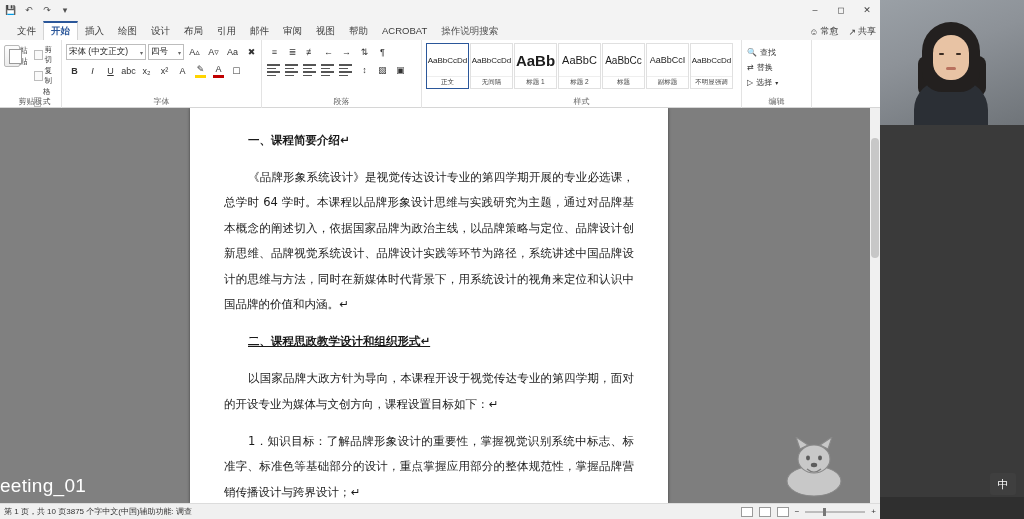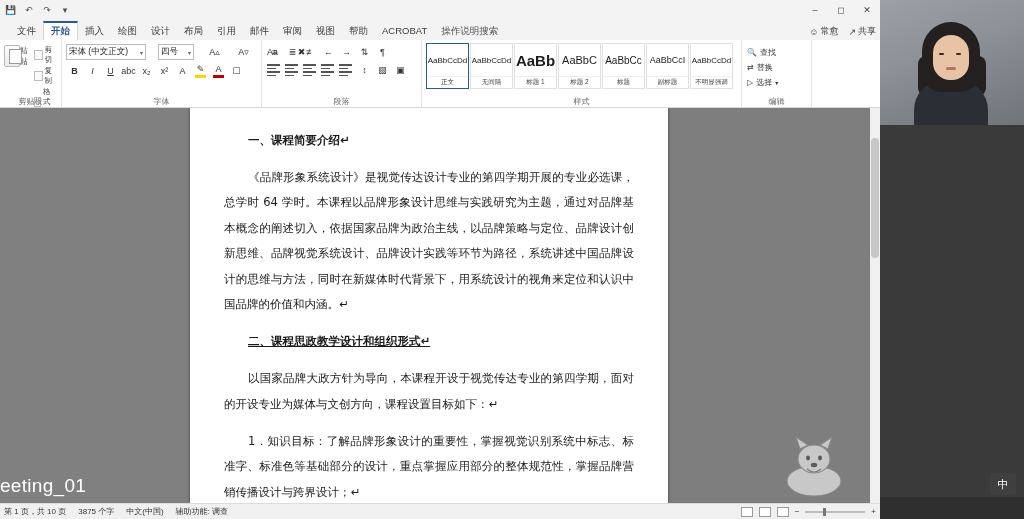--- a/index.html
+++ b/index.html
@@ -153,21 +153,21 @@
     font-size: 7.5px; color: #444;
   }
   .mini {
     width: 10px; height: 10px;
     border: 1px solid #bdbdbd; background: #fafafa;
     display: inline-block;
   }
 
   
   .g-font { width: 200px; }
-  .font-row1 { display: flex; align-items: center; gap: 12px; padding-top: 2px; }
+  .font-row1 { display: flex; align-items: center; gap: 2px; padding-top: 2px; }
   .combo {
     height: 16px;
     border: 1px solid #bdbdbd;
     background: #fff;
     font-size: 8.5px;
     color: #222;
     display: flex; align-items: center;
     padding: 0 2px;
     position: relative;
   }
@@ -296,21 +296,20 @@
   }
 
   
   .statusbar {
     height: 16px;
     background: #f0f0f0;
     border-top: 1px solid #dcdcdc;
     display: flex; align-items: center;
     font-size: 8px; color: #333;
     padding: 0 4px;
-    gap: 12px;
   }
   .statusbar .right {
     margin-left: auto;
     display: flex; align-items: center; gap: 6px;
   }
   .statusbar .viewico {
     width: 12px; height: 10px;
     border: 1px solid #9a9a9a; background: #fff;
   }
   .zoom-track {

